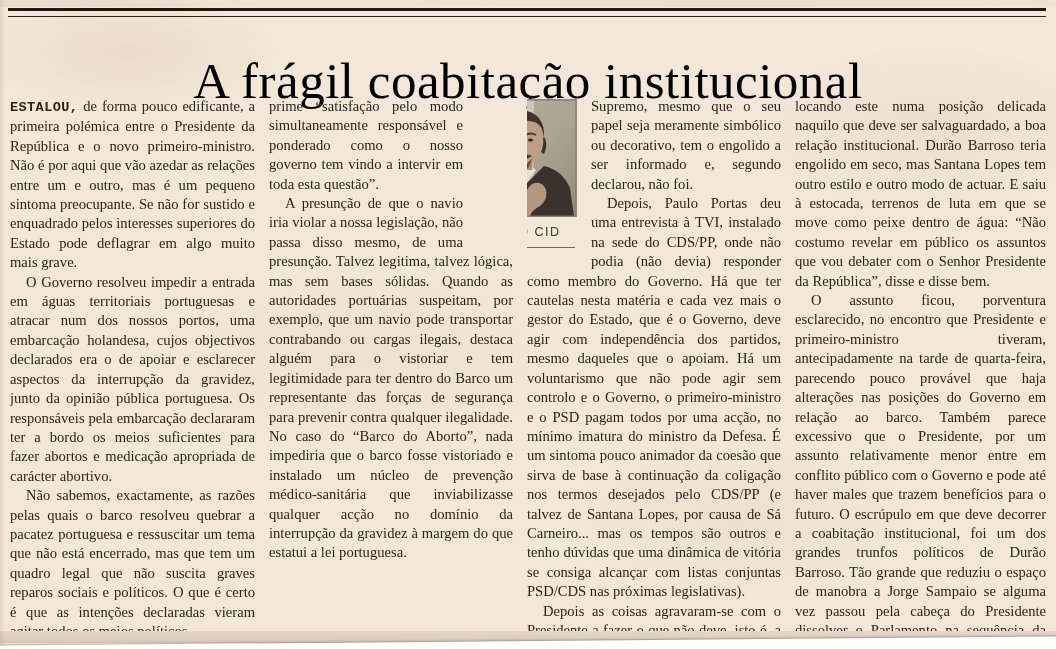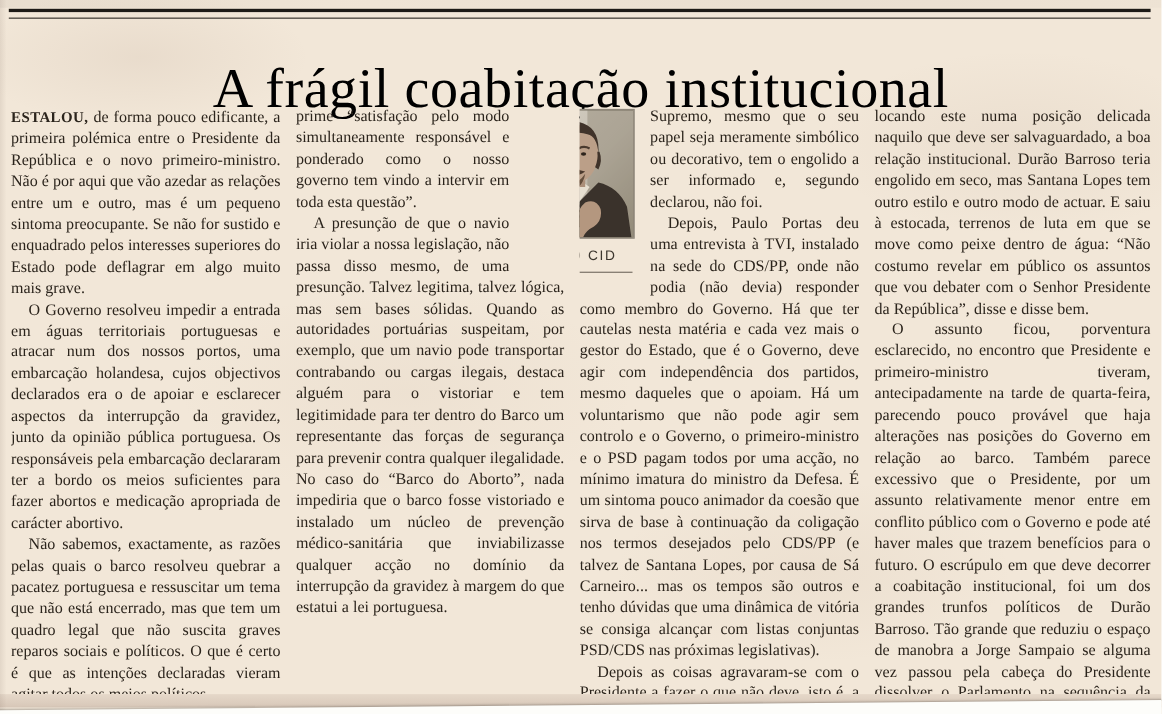--- a/index.html
+++ b/index.html
@@ -41,21 +41,21 @@
     column-gap:14px;
   }
   .col{
     font-size:14.6px;
     line-height:19.4px;
     text-align:justify;
     overflow:hidden;
   }
   .col p{margin:0;}
   .col p.indent{text-indent:16px;}
-  .lead{font-weight:bold;font-size:.93em;letter-spacing:.4px;}
+  .lead{font-weight:bold;font-size:.93em;letter-spacing:.4px;font-family:Liberation Mono, monospace;}
   
   .figure{
     float:left;
     width:112px;
     margin:2px 16px 4px -64px;
     text-align:center;
     border-bottom:1px solid #6f675c;
     padding-bottom:5px;
   }
   .figure .photo{

